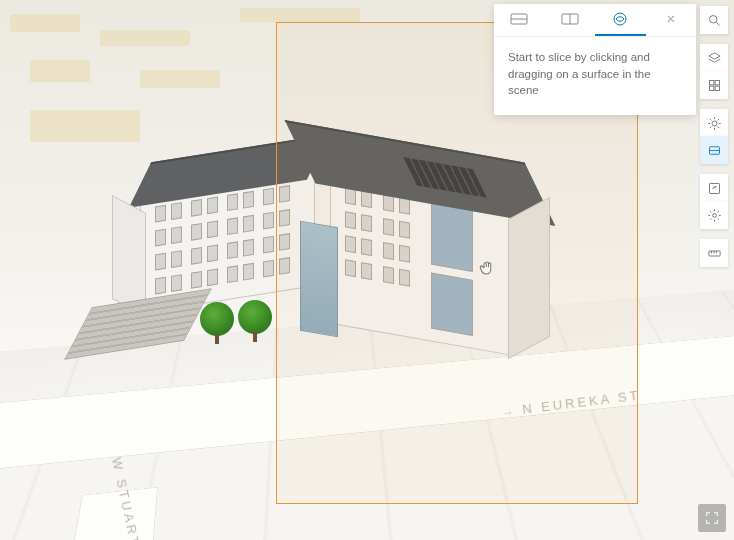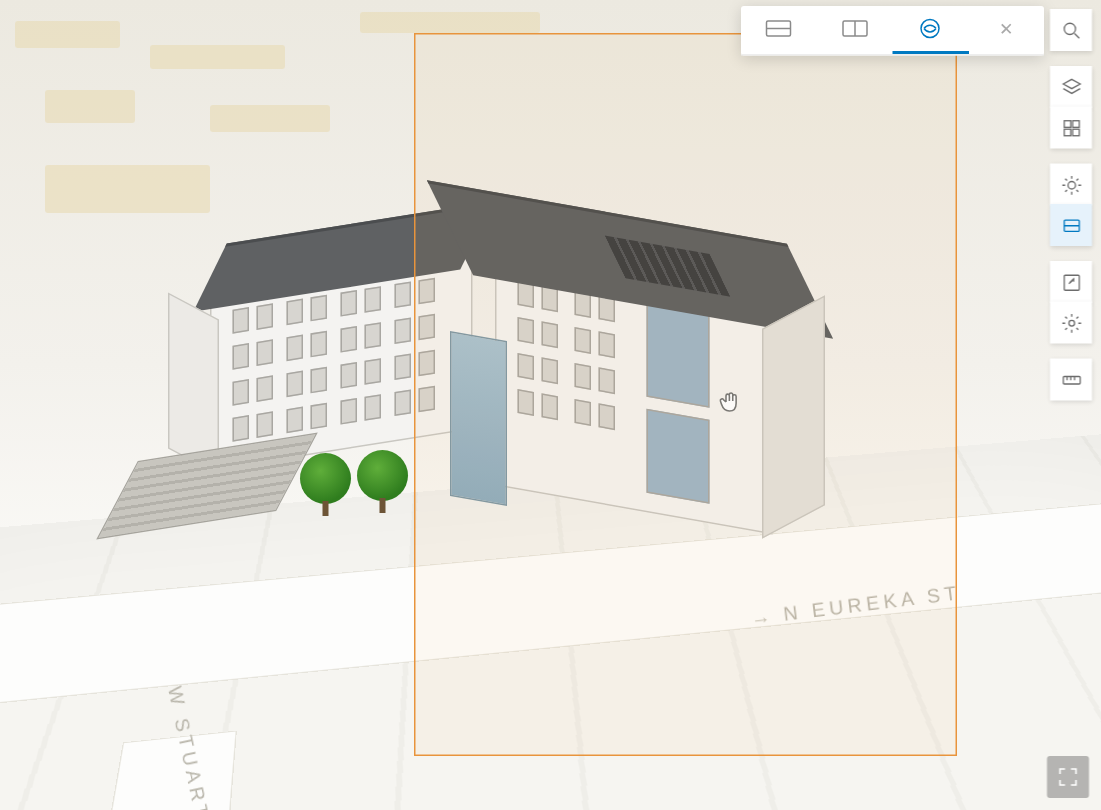--- a/index.html
+++ b/index.html
@@ -188,20 +188,21 @@
     <div class="ptab active">
       <svg width="18" height="18" viewBox="0 0 18 18">
           <circle cx="9" cy="9" r="6" fill="none"></circle>
           <path d="M5 9c2-3 6-3 8 0M5 9c2 3 6 3 8 0" fill="none"></path>
         </svg>
     </div>
     <div class="ptab" id="panel-close">
       <span>✕</span>
     </div>
   </div>
+  <div id="panel-body">Start to slice by clicking and dragging on a surface in the scene</div>
 </div>
 
 <div id="toolbar">
   <div class="tbtn">
     <svg viewBox="0 0 24 24">
         <circle cx="10" cy="10" r="6"></circle>
         <line x1="15" y1="15" x2="20" y2="20"></line>
       </svg>
   </div>
   <div class="tbtn gap">

